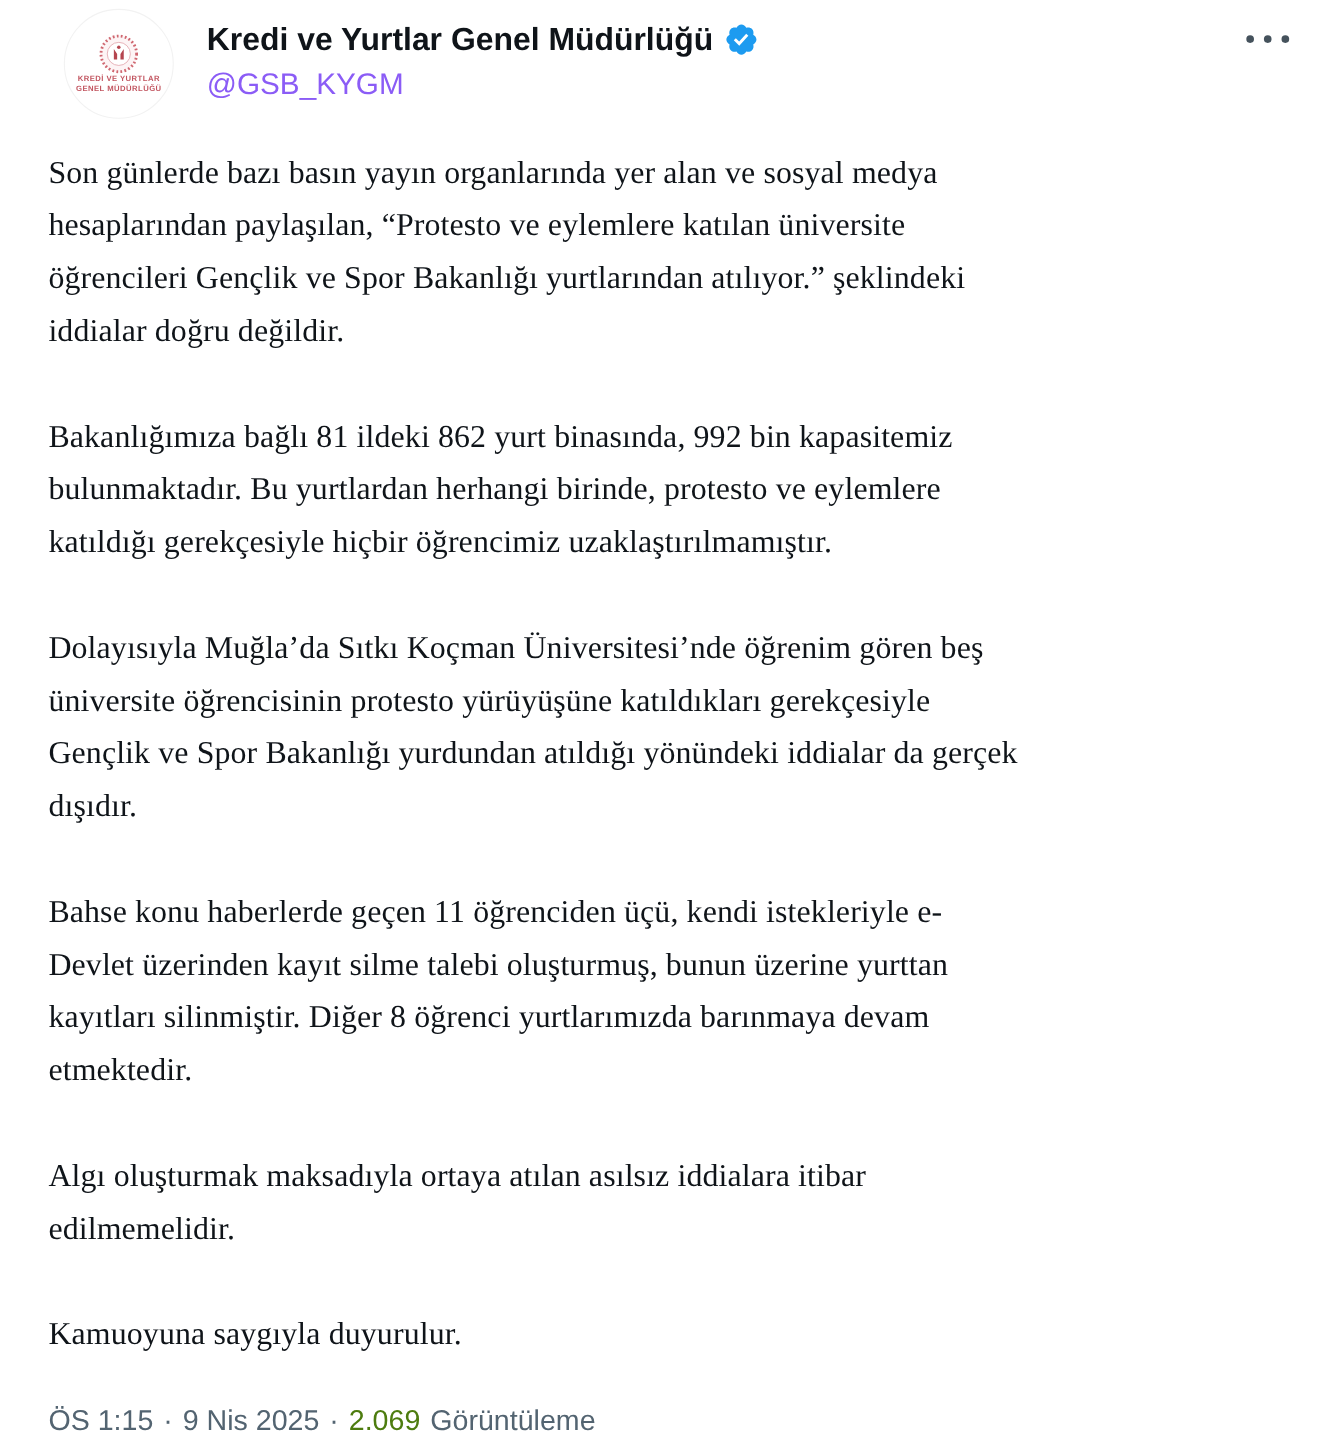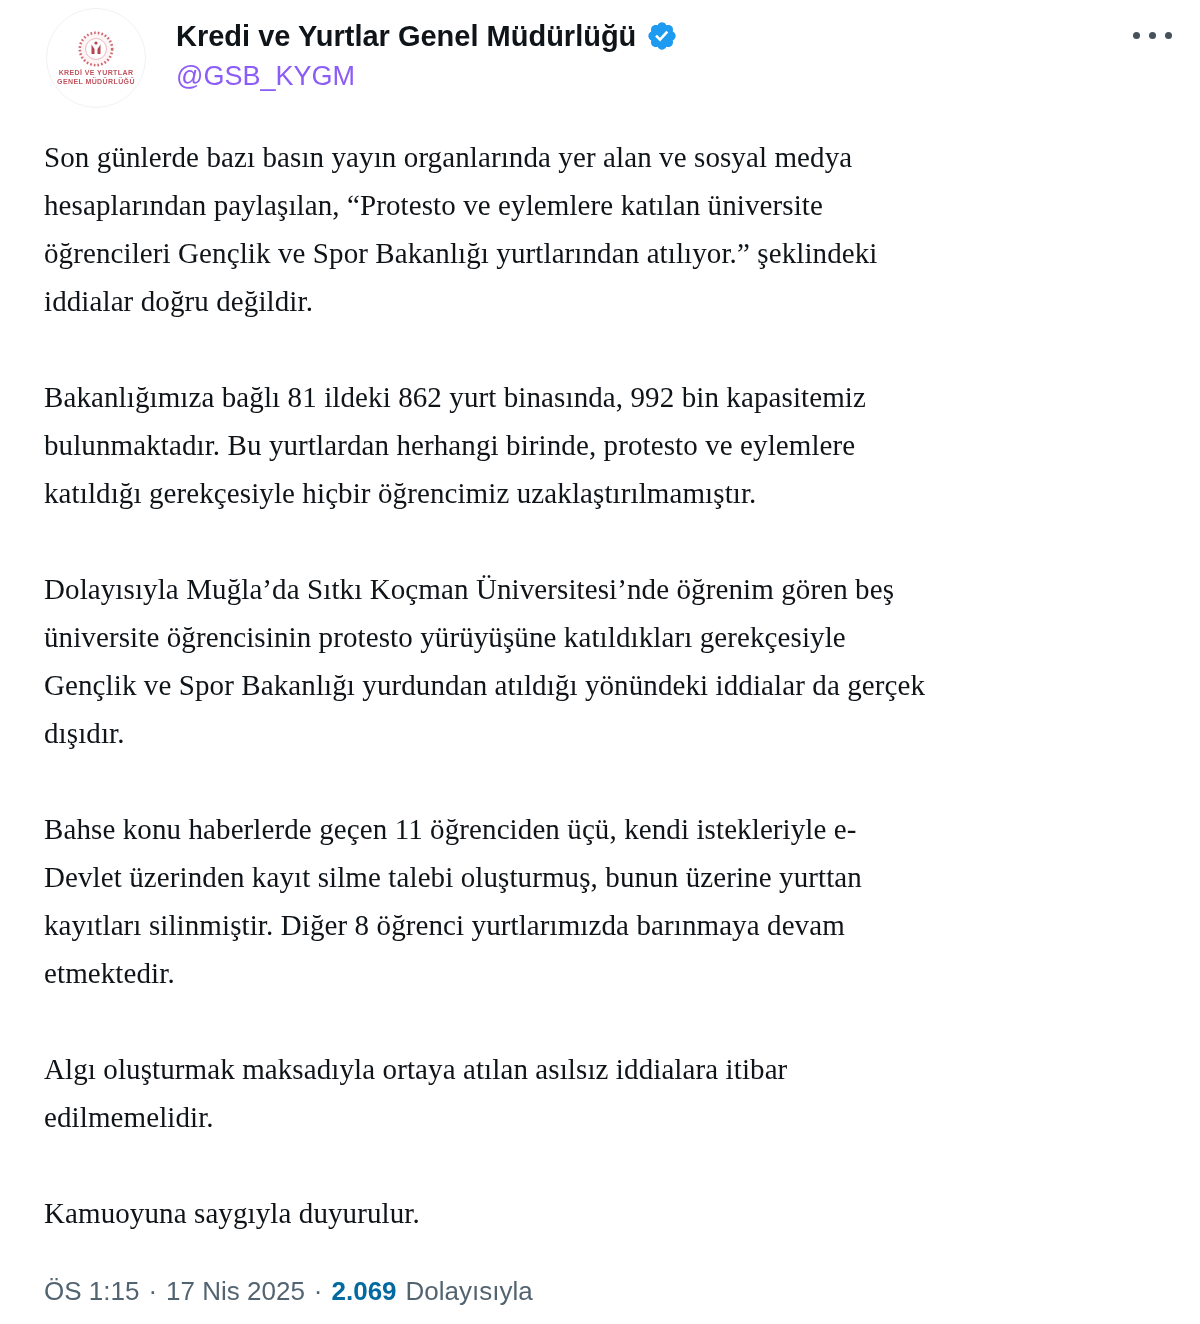--- a/index.html
+++ b/index.html
@@ -14,21 +14,21 @@
     width: 1200px;
     height: 1324px;
     background: #ffffff;
     overflow: hidden;
   }
 
   
   .tweet-header {
     display: flex;
     align-items: flex-start;
-    padding: 8px 42px 0 46px;
+    padding: 8px 42px 0 58px;
   }
   .avatar {
     flex: 0 0 auto;
     width: 100px;
     height: 100px;
     border-radius: 50%;
     background: #ffffff;
     border: 1px solid #f2f2f2;
     display: flex;
     flex-direction: column;
@@ -107,22 +107,22 @@
     margin: 38px 44px 0 44px;
     font-size: 26px;
     line-height: 32px;
     color: #536471;
     display: flex;
     align-items: flex-end;
     gap: 9px;
     white-space: nowrap;
   }
   .views-count {
-    color: #0369a1;
-    font-weight: 700;
+    color: #4d7c0f;
+    font-weight: 400;
   }
 </style>
 </head>
 <body>
 
 <div class="tweet">
 
   <header class="tweet-header">
 
     <div class="avatar">
@@ -174,19 +174,19 @@
 etmektedir.
 
 Algı oluşturmak maksadıyla ortaya atılan asılsız iddialara itibar
 edilmemelidir.
 
 Kamuoyuna saygıyla duyurulur.</div>
 
   <footer class="tweet-footer">
     <span>ÖS 1:15</span>
     <span>·</span>
-    <span>17 Nis 2025</span>
+    <span>9 Nis 2025</span>
     <span>·</span>
     <span class="views-count">2.069</span>
-    <span>Dolayısıyla</span>
+    <span>Görüntüleme</span>
   </footer>
 
 </div>
 
 </body></html>

